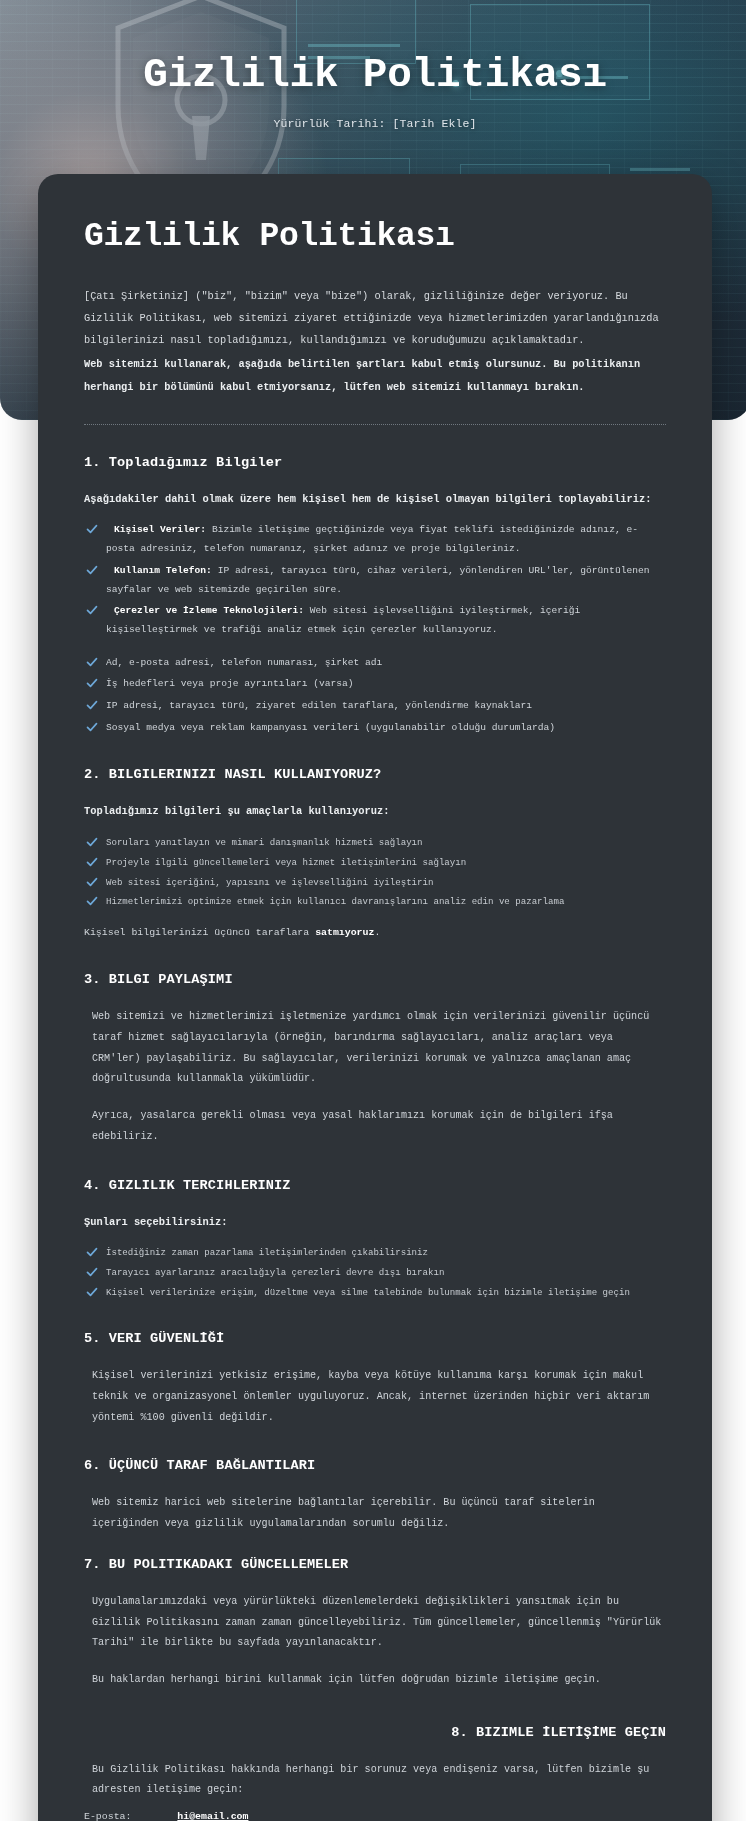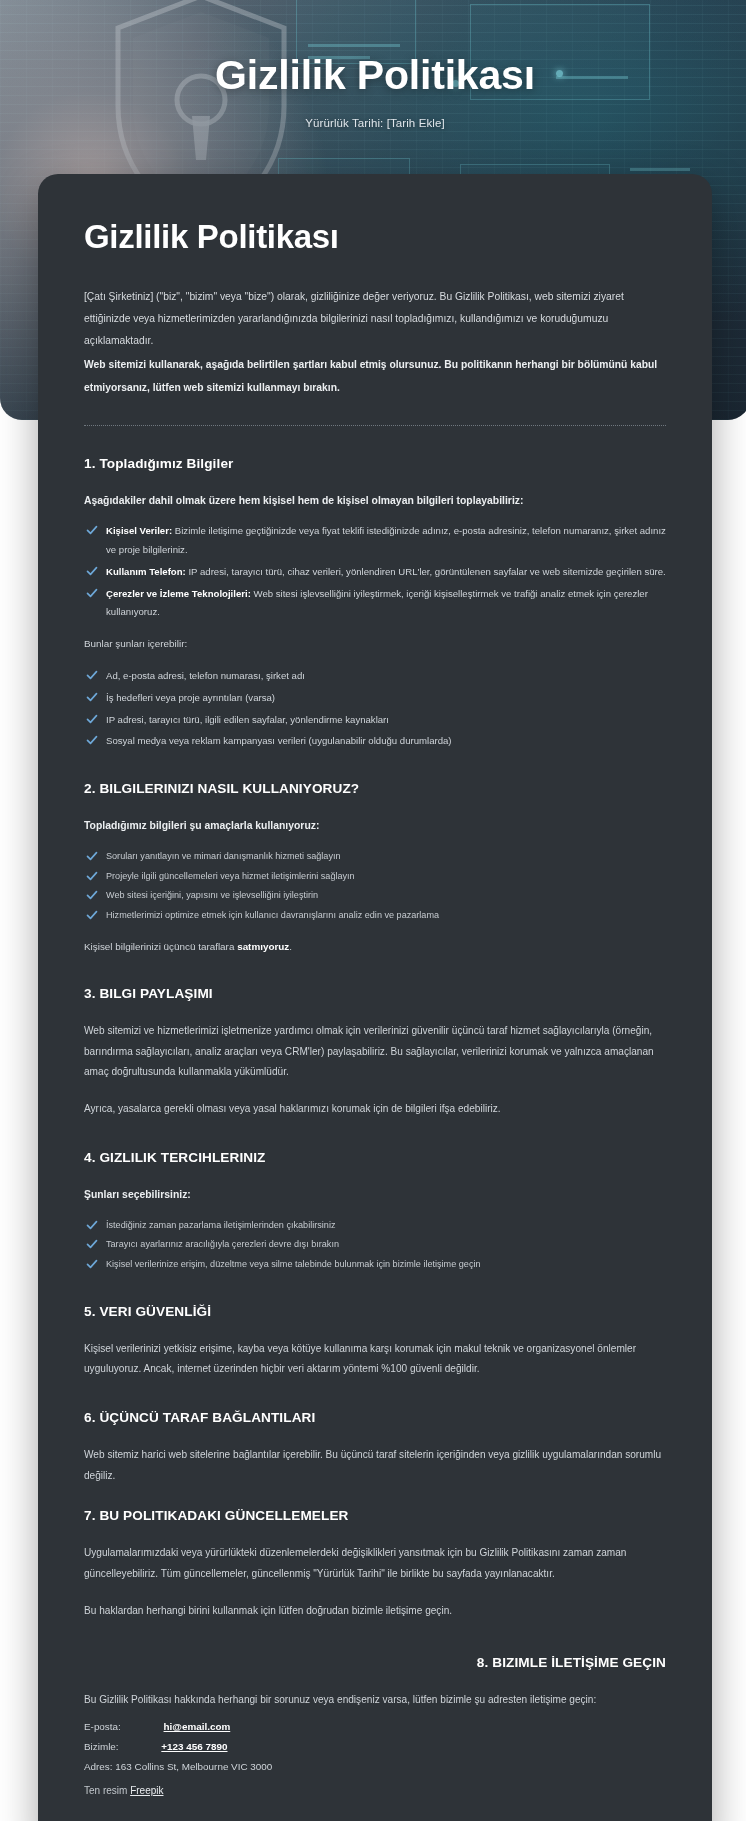--- a/index.html
+++ b/index.html
@@ -9,20 +9,21 @@
     background: #ffffff;
     font-family: "Liberation Sans", sans-serif;
   }
 
   .page {
     position: relative;
     width: 746px;
     min-height: 1821px;
     background: #ffffff;
     overflow: hidden;
+    font-family: Liberation Mono, monospace;
   }
 
   
   .hero {
     position: relative;
     width: 750px;
     height: 420px;
     border-bottom-left-radius: 22px;
     border-bottom-right-radius: 22px;
     overflow: hidden;
@@ -153,35 +154,36 @@
     color: #cfd4d9;
     margin-bottom: 3px;
   }
   ul.checks.small li { font-size: 9.1px; color: #c6cbd0; margin-bottom: 2px; }
   ul.checks li .tick {
     position: absolute;
     left: 2px; top: 2px;
     width: 12px; height: 12px;
     color: #6ea8d8;
   }
-  ul.checks li b { color: #ffffff; font-weight: bold; }
+  ul.checks li b { color: #ffffff; font-weight: bold; margin-left: 8px; }
 
   .note {
     font-size: 9.9px;
     color: #cfd4d9;
     line-height: 1.95;
     margin-top: 12px;
   }
   .note b { color: #ffffff; }
 
   .body-para {
     font-size: 10.1px;
     line-height: 2.05;
     color: #cfd4d9;
     margin-bottom: 16px;
+    margin-left: 8px;
   }
 
   .contact-line {
     font-size: 9.9px;
     line-height: 2.0;
     color: #cfd4d9;
   }
   .contact-line a, .link {
     color: #ffffff;
     font-weight: bold;
@@ -260,39 +262,38 @@
         <b>Kullanım Telefon:</b><span> IP adresi, tarayıcı türü, cihaz verileri, yönlendiren URL'ler, görüntülenen sayfalar ve web sitemizde geçirilen süre.</span>
       </li>
       <li>
         <svg class="tick" viewBox="0 0 16 16">
             <path d="M2 8.5 L6 12.5 L14 3.5" fill="none" stroke="currentColor" stroke-width="2.2" stroke-linecap="round" stroke-linejoin="round"></path>
           </svg>
         <b>Çerezler ve İzleme Teknolojileri:</b><span> Web sitesi işlevselliğini iyileştirmek, içeriği kişiselleştirmek ve trafiği analiz etmek için çerezler kullanıyoruz.</span>
       </li>
     </ul>
 
-    <div class="note">Bunlar şunları içerebilir:</div>
     <ul class="checks" style="margin-top:14px;">
       <li>
         <svg class="tick" viewBox="0 0 16 16">
             <path d="M2 8.5 L6 12.5 L14 3.5" fill="none" stroke="currentColor" stroke-width="2.2" stroke-linecap="round" stroke-linejoin="round"></path>
           </svg>
         <span>Ad, e-posta adresi, telefon numarası, şirket adı</span>
       </li>
       <li>
         <svg class="tick" viewBox="0 0 16 16">
             <path d="M2 8.5 L6 12.5 L14 3.5" fill="none" stroke="currentColor" stroke-width="2.2" stroke-linecap="round" stroke-linejoin="round"></path>
           </svg>
         <span>İş hedefleri veya proje ayrıntıları (varsa)</span>
       </li>
       <li>
         <svg class="tick" viewBox="0 0 16 16">
             <path d="M2 8.5 L6 12.5 L14 3.5" fill="none" stroke="currentColor" stroke-width="2.2" stroke-linecap="round" stroke-linejoin="round"></path>
           </svg>
-        <span>IP adresi, tarayıcı türü, ilgili edilen sayfalar, yönlendirme kaynakları</span>
+        <span>IP adresi, tarayıcı türü, ziyaret edilen taraflara, yönlendirme kaynakları</span>
       </li>
       <li>
         <svg class="tick" viewBox="0 0 16 16">
             <path d="M2 8.5 L6 12.5 L14 3.5" fill="none" stroke="currentColor" stroke-width="2.2" stroke-linecap="round" stroke-linejoin="round"></path>
           </svg>
         <span>Sosyal medya veya reklam kampanyası verileri (uygulanabilir olduğu durumlarda)</span>
       </li>
     </ul>
 
     <div class="h2">2. BILGILERINIZI NASIL KULLANIYORUZ?</div>

